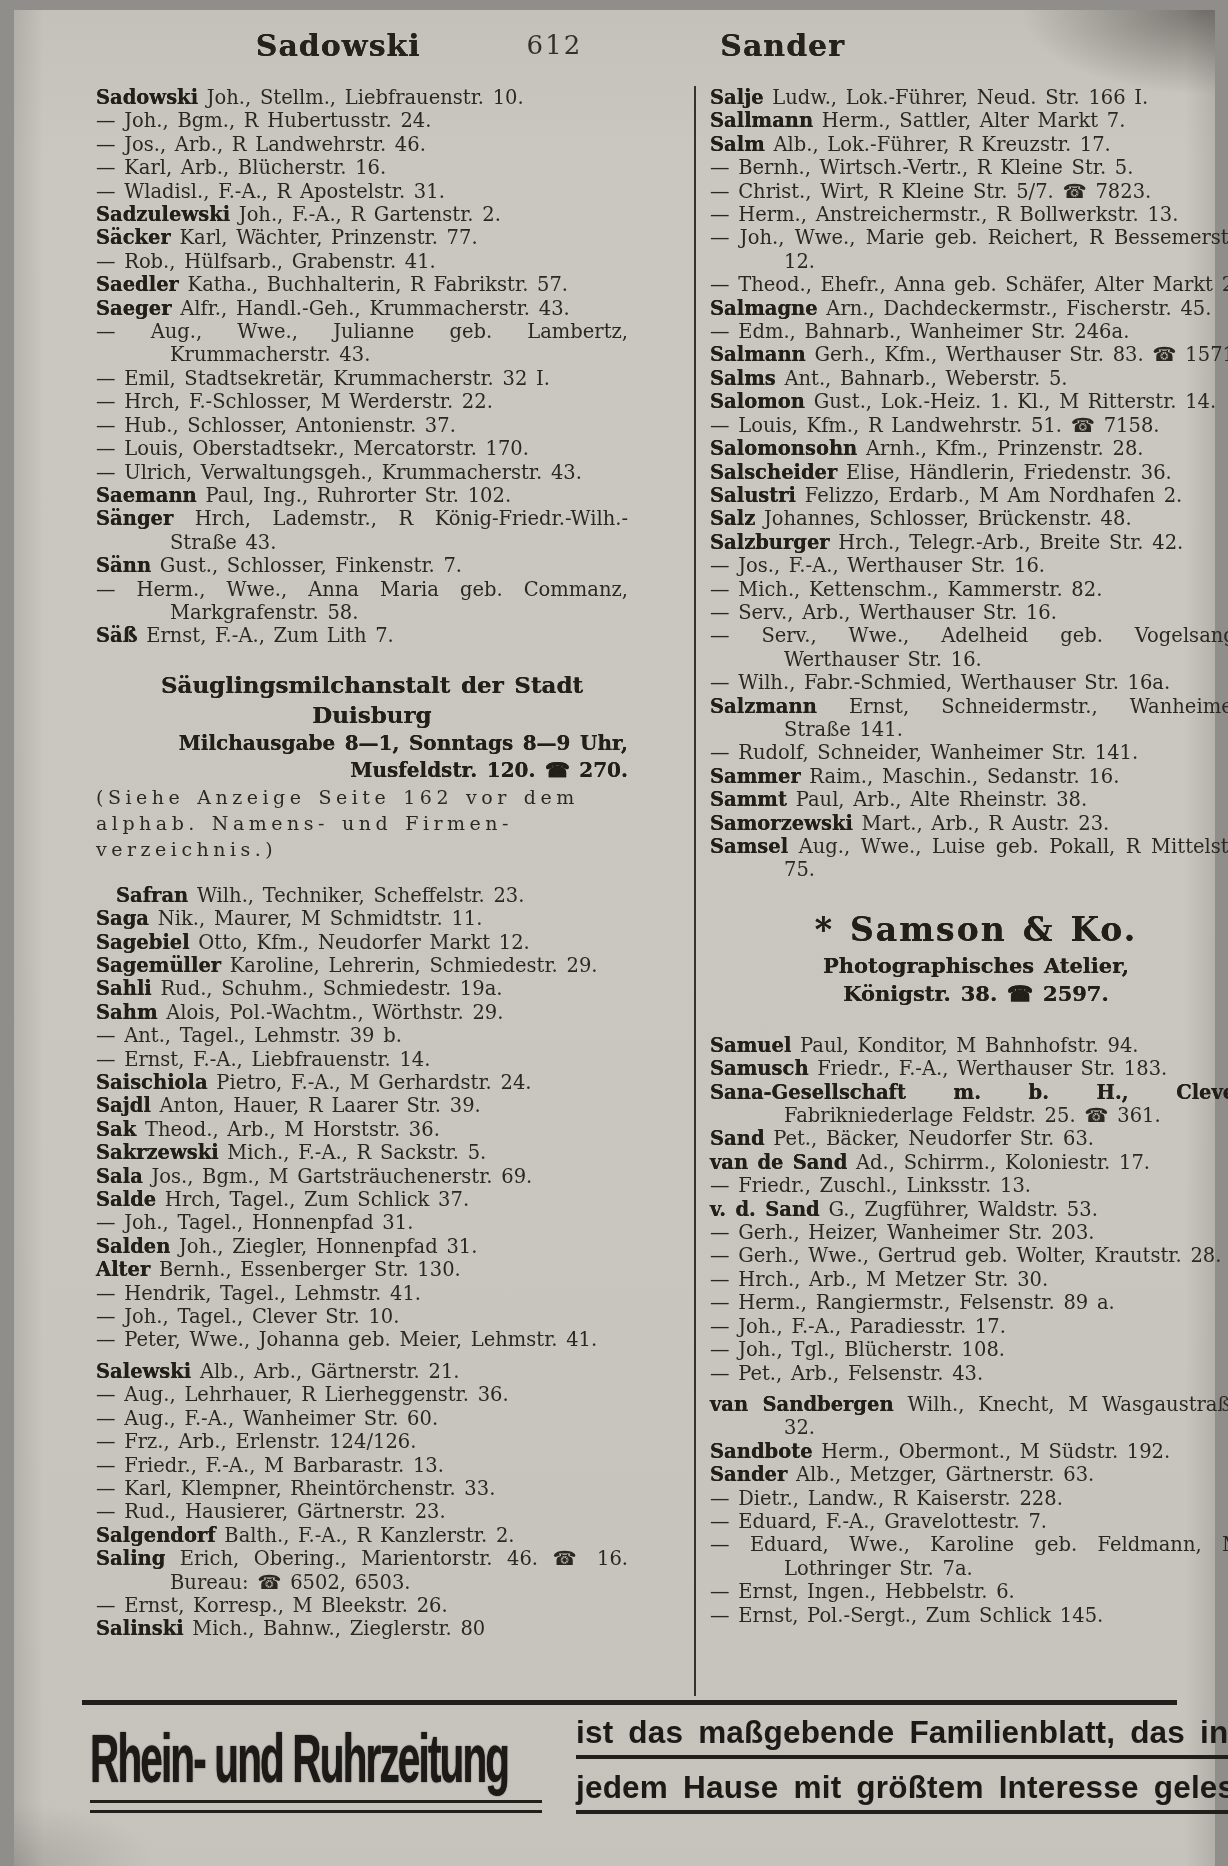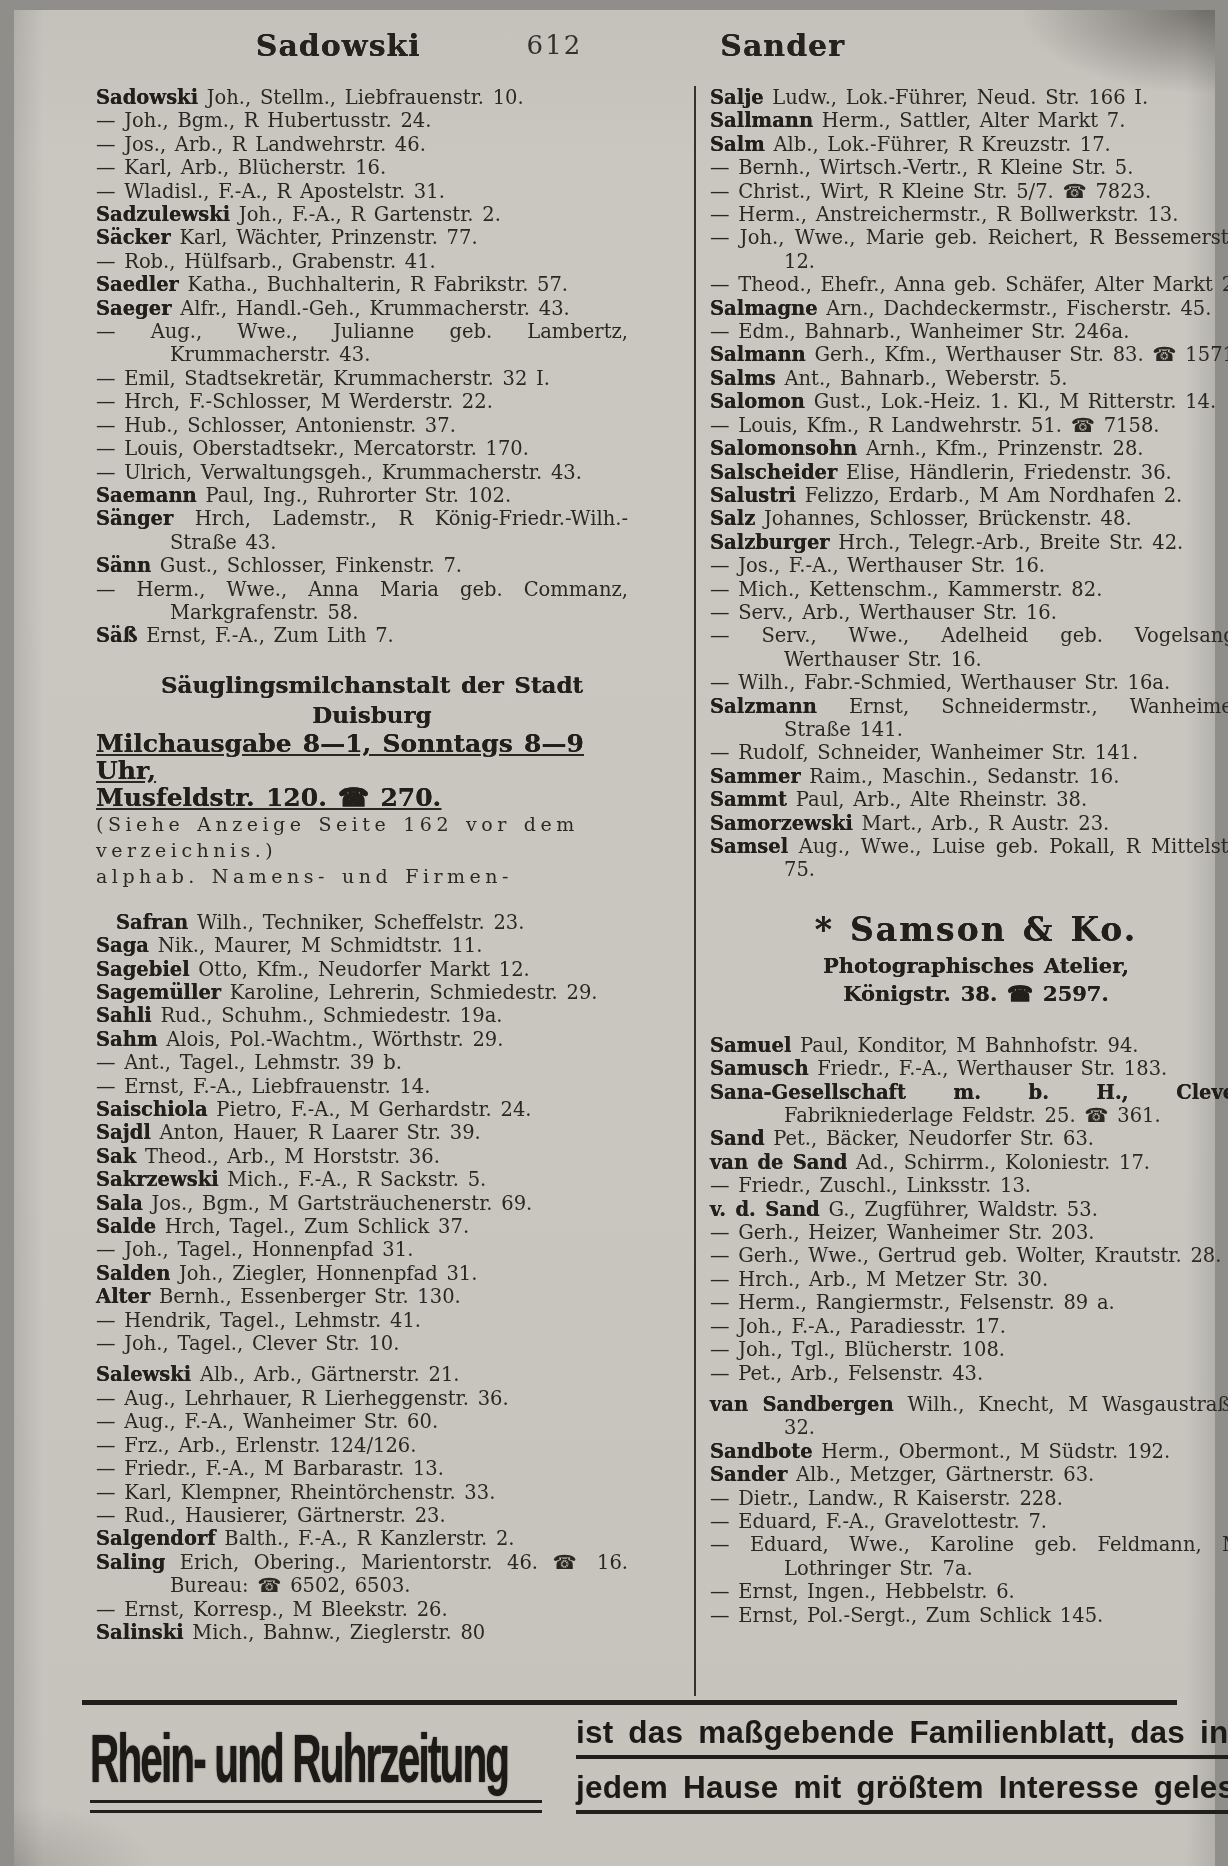--- a/index.html
+++ b/index.html
@@ -44,21 +44,21 @@
     font-size:19.5px;line-height:23.4px;
     padding-left:74px;text-indent:-74px;
     text-align:justify;
     word-spacing:2.5px;
   }
   .hw{font-weight:700;color:#221f1a;text-shadow:0 0 .5px #221f1a;}
   .gap{margin-top:22px;margin-left:20px;}
   .gap-sm{margin-top:8px;}
   .gap-lg{margin-top:26px;}
   .ct{padding-left:0;text-indent:0;text-align:center;font-size:23px;line-height:30px;}
-  .cb{padding-left:0;text-indent:0;text-align:left;font-size:25px;line-height:27px;text-decoration:underline;}
+  .cb{padding-left:0;text-indent:0;text-align:right;font-size:20px;line-height:27px;}
   .cn{padding-left:0;text-indent:0;text-align:left;letter-spacing:4.5px;font-size:19px;line-height:26px;}
   .adt{padding-left:0;text-indent:0;text-align:center;font-size:33px;line-height:44px;letter-spacing:2px;}
   .ads{padding-left:0;text-indent:0;text-align:center;font-size:21px;line-height:28px;}
   
   .footer-rule{
     position:absolute;left:68px;right:38px;top:1690px;height:5px;background:#211f1b;
   }
   .footer{position:absolute;left:76px;right:38px;top:1702px;height:150px;font-family:"Liberation Sans", sans-serif;}
   .brand-wrap{position:absolute;left:0;top:8px;width:460px;}
   .brand{
@@ -110,41 +110,42 @@
         <div class="entry">— Ulrich, Verwaltungsgeh., Krummacherstr. 43.</div>
         <div class="entry"><span class="hw">Saemann</span> Paul, Ing., Ruhrorter Str. 102.</div>
         <div class="entry"><span class="hw">Sänger</span> Hrch, Lademstr., R König-Friedr.-Wilh.-Straße 43.</div>
         <div class="entry"><span class="hw">Sänn</span> Gust., Schlosser, Finkenstr. 7.</div>
         <div class="entry">— Herm., Wwe., Anna Maria geb. Commanz, Markgrafenstr. 58.</div>
         <div class="entry"><span class="hw">Säß</span> Ernst, F.-A., Zum Lith 7.</div>
         <div class="entry gap ct"><span class="hw">Säuglingsmilchanstalt der Stadt Duisburg</span></div>
         <div class="entry cb"><span class="hw">Milchausgabe 8—1, Sonntags 8—9 Uhr,</span></div>
         <div class="entry cb"><span class="hw">Musfeldstr. 120.  ☎  270.</span></div>
         <div class="entry cn">(Siehe Anzeige Seite 162 vor dem</div>
+        <div class="entry cn">alphab. Namens- und Firmen-</div>
         <div class="entry cn">verzeichnis.)</div>
-        <div class="entry cn">alphab. Namens- und Firmen-</div>
         <div class="entry gap"><span class="hw">Safran</span> Wilh., Techniker, Scheffelstr. 23.</div>
         <div class="entry"><span class="hw">Saga</span> Nik., Maurer, M Schmidtstr. 11.</div>
         <div class="entry"><span class="hw">Sagebiel</span> Otto, Kfm., Neudorfer Markt 12.</div>
         <div class="entry"><span class="hw">Sagemüller</span> Karoline, Lehrerin, Schmiedestr. 29.</div>
         <div class="entry"><span class="hw">Sahli</span> Rud., Schuhm., Schmiedestr. 19a.</div>
         <div class="entry"><span class="hw">Sahm</span> Alois, Pol.-Wachtm., Wörthstr. 29.</div>
         <div class="entry">— Ant., Tagel., Lehmstr. 39 b.</div>
         <div class="entry">— Ernst, F.-A., Liebfrauenstr. 14.</div>
         <div class="entry"><span class="hw">Saischiola</span> Pietro, F.-A., M Gerhardstr. 24.</div>
         <div class="entry"><span class="hw">Sajdl</span> Anton, Hauer, R Laarer Str. 39.</div>
         <div class="entry"><span class="hw">Sak</span> Theod., Arb., M Horststr. 36.</div>
         <div class="entry"><span class="hw">Sakrzewski</span> Mich., F.-A., R Sackstr. 5.</div>
         <div class="entry"><span class="hw">Sala</span> Jos., Bgm., M Gartsträuchenerstr. 69.</div>
         <div class="entry"><span class="hw">Salde</span> Hrch, Tagel., Zum Schlick 37.</div>
         <div class="entry">— Joh., Tagel., Honnenpfad 31.</div>
         <div class="entry"><span class="hw">Salden</span> Joh., Ziegler, Honnenpfad 31.</div>
         <div class="entry"><span class="hw">Alter</span> Bernh., Essenberger Str. 130.</div>
         <div class="entry">— Hendrik, Tagel., Lehmstr. 41.</div>
         <div class="entry">— Joh., Tagel., Clever Str. 10.</div>
+        <div class="entry">— Peter, Wwe., Johanna geb. Meier, Lehmstr. 41.</div>
         <div class="entry gap-sm"><span class="hw">Salewski</span> Alb., Arb., Gärtnerstr. 21.</div>
         <div class="entry">— Aug., Lehrhauer, R Lierheggenstr. 36.</div>
         <div class="entry">— Aug., F.-A., Wanheimer Str. 60.</div>
         <div class="entry">— Frz., Arb., Erlenstr. 124/126.</div>
         <div class="entry">— Friedr., F.-A., M Barbarastr. 13.</div>
         <div class="entry">— Karl, Klempner, Rheintörchenstr. 33.</div>
         <div class="entry">— Rud., Hausierer, Gärtnerstr. 23.</div>
         <div class="entry"><span class="hw">Salgendorf</span> Balth., F.-A., R Kanzlerstr. 2.</div>
         <div class="entry"><span class="hw">Saling</span> Erich, Obering., Marientorstr. 46. ☎ 16. Bureau: ☎ 6502, 6503.</div>
         <div class="entry">— Ernst, Korresp., M Bleekstr. 26.</div>

